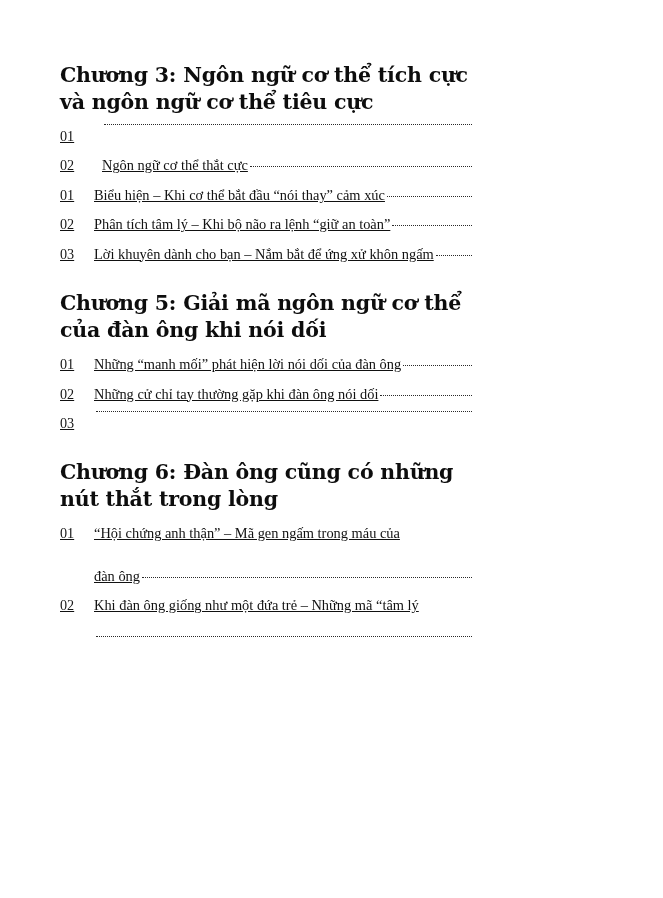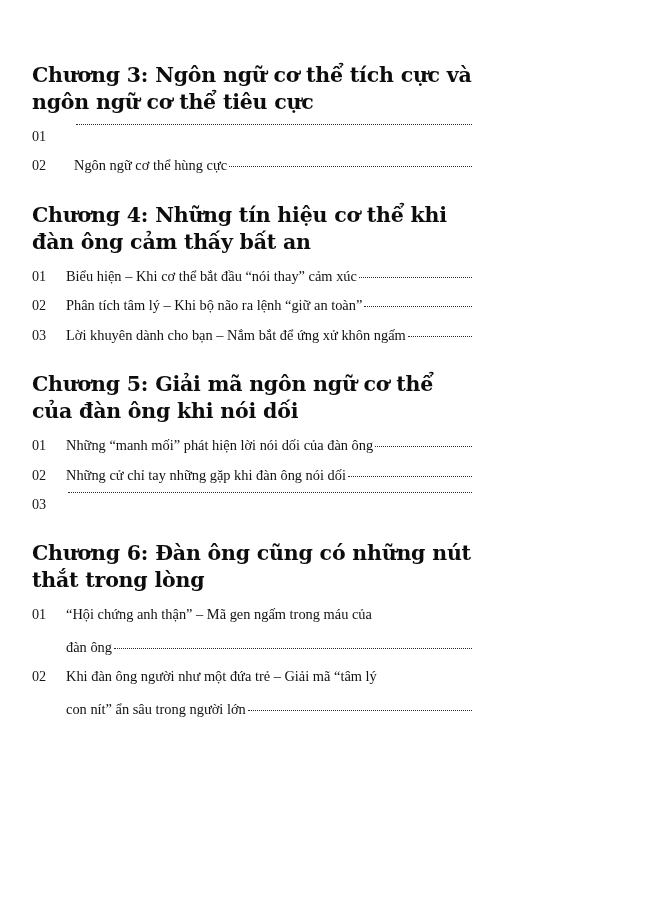--- a/index.html
+++ b/index.html
@@ -11,21 +11,21 @@
     width: 663px;
     height: 898px;
     overflow: hidden;
     font-family: "Liberation Serif", serif;
     color: #111111;
   }
   .page {
     box-sizing: border-box;
     width: 567px;
     height: 898px;
-    padding: 62px 95px 40px 32px;
+    padding: 62px 95px 40px 60px;
     position: relative;
   }
   .chapter {
     margin-bottom: 4px;
   }
   .chapter-title {
     font-family: "DejaVu Serif", serif;
     font-weight: bold;
     font-size: 20.5px;
     line-height: 1.32;
@@ -34,20 +34,21 @@
     margin: 0 0 10px 0;
     max-width: 500px;
   }
   .chapter:not(:first-child) .chapter-title {
     margin-top: 26px;
   }
   .entries {
     margin: 0;
     padding: 0;
     list-style: none;
+    text-decoration: underline;
   }
   .entry {
     display: flex;
     align-items: flex-start;
     font-size: 14.4px;
     line-height: 1.42;
     margin-bottom: 9px;
   }
   .entry-num {
     flex: 0 0 auto;
@@ -70,21 +71,21 @@
   .leader {
     flex: 1 1 auto;
     border-bottom: 1px dotted #2a2a2a;
     position: relative;
     top: -3px;
     margin-left: 2px;
     min-width: 6px;
     height: 1px;
   }
   .entry-line.second {
-    margin-top: 12px;
+    margin-top: 22px;
     justify-content: center;
   }
   .indent-extra .entry-num { width: 42px; }
 </style>
 </head>
 <body>
 
 <div class="page">
 
   <div class="chapter">
@@ -95,30 +96,29 @@
         <span class="entry-body">
           <span class="entry-line">
             <span class="leader"></span>
           </span>
         </span>
       </li>
       <li class="entry indent-extra">
         <span class="entry-num">02</span>
         <span class="entry-body">
           <span class="entry-line">
-            <span class="entry-text">Ngôn ngữ cơ thể hùng cực</span>
-            <span class="leader"></span>
-          </span>
-        </span>
-      </li>
-    </ul>
-  </div>
-
-  <div class="chapter">
-    <h2 class="chapter-title">Chương 4: Những tín hiệu cơ thể khi  đàn ông cảm thấy bất an</h2>
+            <span class="entry-text">Ngôn ngữ cơ thể thắt cực</span>
+            <span class="leader"></span>
+          </span>
+        </span>
+      </li>
+    </ul>
+  </div>
+
+  <div class="chapter">
     <ul class="entries">
       <li class="entry">
         <span class="entry-num">01</span>
         <span class="entry-body">
           <span class="entry-line">
             <span class="entry-text">Biểu hiện – Khi cơ thể bắt đầu “nói thay” cảm xúc</span>
             <span class="leader"></span>
           </span>
         </span>
       </li>
@@ -152,21 +152,21 @@
           <span class="entry-line">
             <span class="entry-text">Những “manh mối” phát hiện lời nói dối của đàn ông</span>
             <span class="leader"></span>
           </span>
         </span>
       </li>
       <li class="entry">
         <span class="entry-num">02</span>
         <span class="entry-body">
           <span class="entry-line">
-            <span class="entry-text">Những cử chỉ tay những gặp khi đàn ông nói dối</span>
+            <span class="entry-text">Những cử chỉ tay thường gặp khi đàn ông nói dối</span>
             <span class="leader"></span>
           </span>
         </span>
       </li>
       <li class="entry">
         <span class="entry-num">03</span>
         <span class="entry-body">
           <span class="entry-line">
             <span class="leader"></span>
           </span>
@@ -187,24 +187,23 @@
           <span class="entry-line second">
             <span class="entry-text">đàn ông</span>
             <span class="leader"></span>
           </span>
         </span>
       </li>
       <li class="entry">
         <span class="entry-num">02</span>
         <span class="entry-body">
           <span class="entry-line">
-            <span class="entry-text">Khi đàn ông người như một đứa trẻ – Giải mã “tâm lý</span>
+            <span class="entry-text">Khi đàn ông giống như một đứa trẻ – Những mã “tâm lý</span>
           </span>
           <span class="entry-line second">
-            <span class="entry-text">con nít” ẩn sâu trong người lớn</span>
             <span class="leader"></span>
           </span>
         </span>
       </li>
     </ul>
   </div>
 
 </div>
 
 </body></html>

